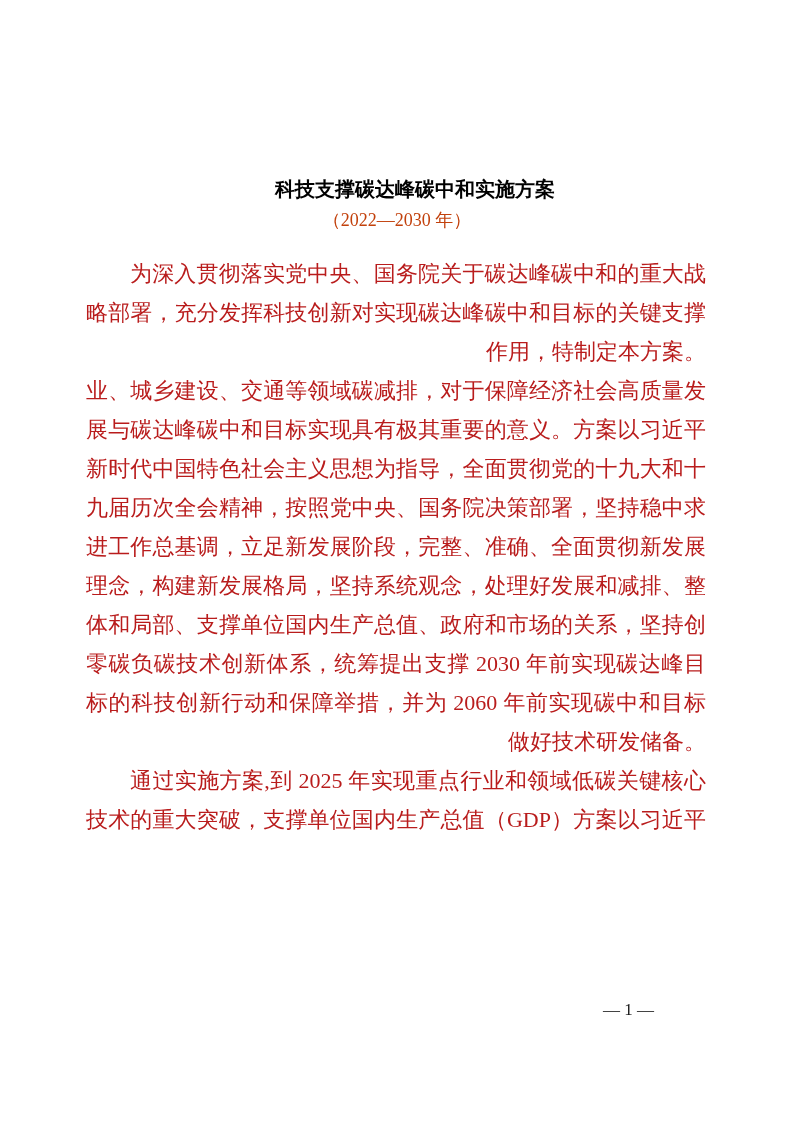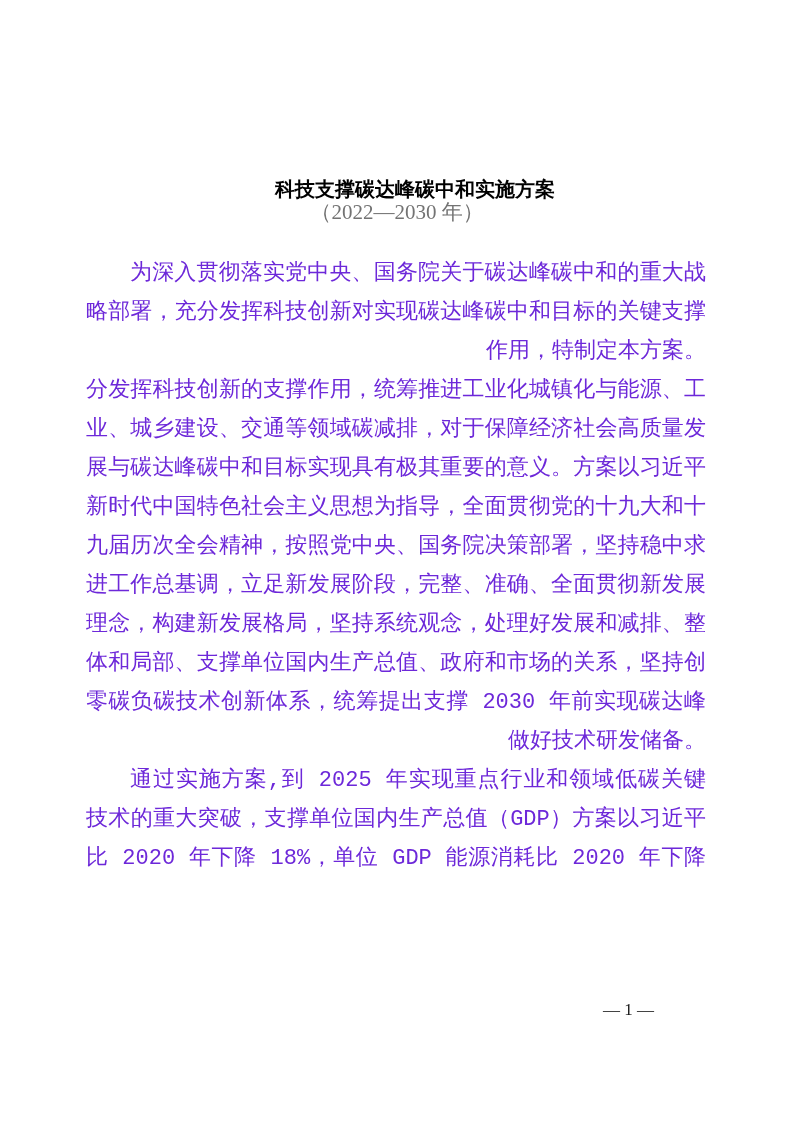--- a/index.html
+++ b/index.html
@@ -18,42 +18,41 @@
     width: 100%;
     margin: 18px;
     text-align: center;
     font-size: 20px;
     line-height: 36px;
     font-weight: 700;
     color: #000000;
   }
   .doc-subtitle {
     position: absolute;
-    top: 196px;
+    top: 204px;
     left: 0;
     width: 100%;
     text-align: center;
-    font-size: 21px;
+    font-size: 18px;
     line-height: 32px;
-    color: #737373;
+    color: #c2410c;
   }
   .doc-body {
     position: absolute;
     top: 254px;
     left: 86px;
     width: 620px;
   }
   .ln {
     height: 39px;
     line-height: 39px;
     font-size: 22px;
-    color: #6d28d9;
+    color: #b91c1c;
     overflow: hidden;
     text-align: justify;
-    font-family: Liberation Mono, monospace;
   }
   .ln.just { text-align-last: justify; }
   .ln.end  { text-align: right; text-align-last: auto; }
   .ln.indent { padding-left: 44px; }
   .page-number {
     position: absolute;
     top: 999px;
     left: 566px;
     width: 125px;
     text-align: center;
@@ -73,35 +72,34 @@
 
   <div class="doc-body">
 
     <div>
       <div class="ln just indent">为深入贯彻落实党中央、国务院关于碳达峰碳中和的重大战</div>
       <div class="ln just">略部署，充分发挥科技创新对实现碳达峰碳中和目标的关键支撑</div>
       <div class="ln end">作用，特制定本方案。</div>
     </div>
 
     <div>
-      <div class="ln just">分发挥科技创新的支撑作用，统筹推进工业化城镇化与能源、工</div>
       <div class="ln just">业、城乡建设、交通等领域碳减排，对于保障经济社会高质量发</div>
       <div class="ln just">展与碳达峰碳中和目标实现具有极其重要的意义。方案以习近平</div>
       <div class="ln just">新时代中国特色社会主义思想为指导，全面贯彻党的十九大和十</div>
       <div class="ln just">九届历次全会精神，按照党中央、国务院决策部署，坚持稳中求</div>
       <div class="ln just">进工作总基调，立足新发展阶段，完整、准确、全面贯彻新发展</div>
       <div class="ln just">理念，构建新发展格局，坚持系统观念，处理好发展和减排、整</div>
       <div class="ln just">体和局部、支撑单位国内生产总值、政府和市场的关系，坚持创新</div>
       <div class="ln just">零碳负碳技术创新体系，统筹提出支撑 2030 年前实现碳达峰目</div>
+      <div class="ln just">标的科技创新行动和保障举措，并为 2060 年前实现碳中和目标</div>
       <div class="ln end">做好技术研发储备。</div>
     </div>
 
     <div>
       <div class="ln just indent">通过实施方案,到 2025 年实现重点行业和领域低碳关键核心</div>
       <div class="ln just">技术的重大突破，支撑单位国内生产总值（GDP）方案以习近平</div>
-      <div class="ln just">比 2020 年下降 18%，单位 GDP 能源消耗比 2020 年下降 13.5%;</div>
     </div>
 
   </div>
 
   <div class="page-number">— 1 —</div>
 
 </div>
 
 </body></html>

